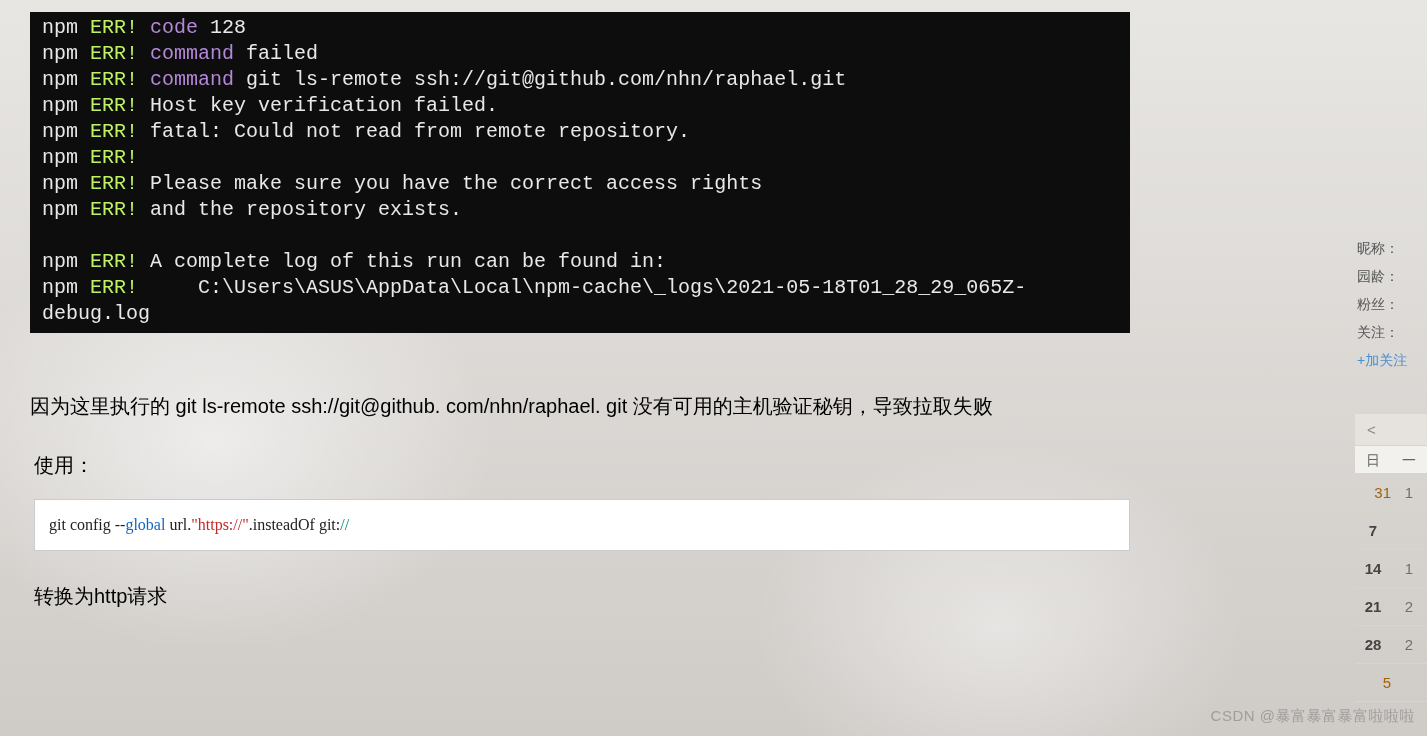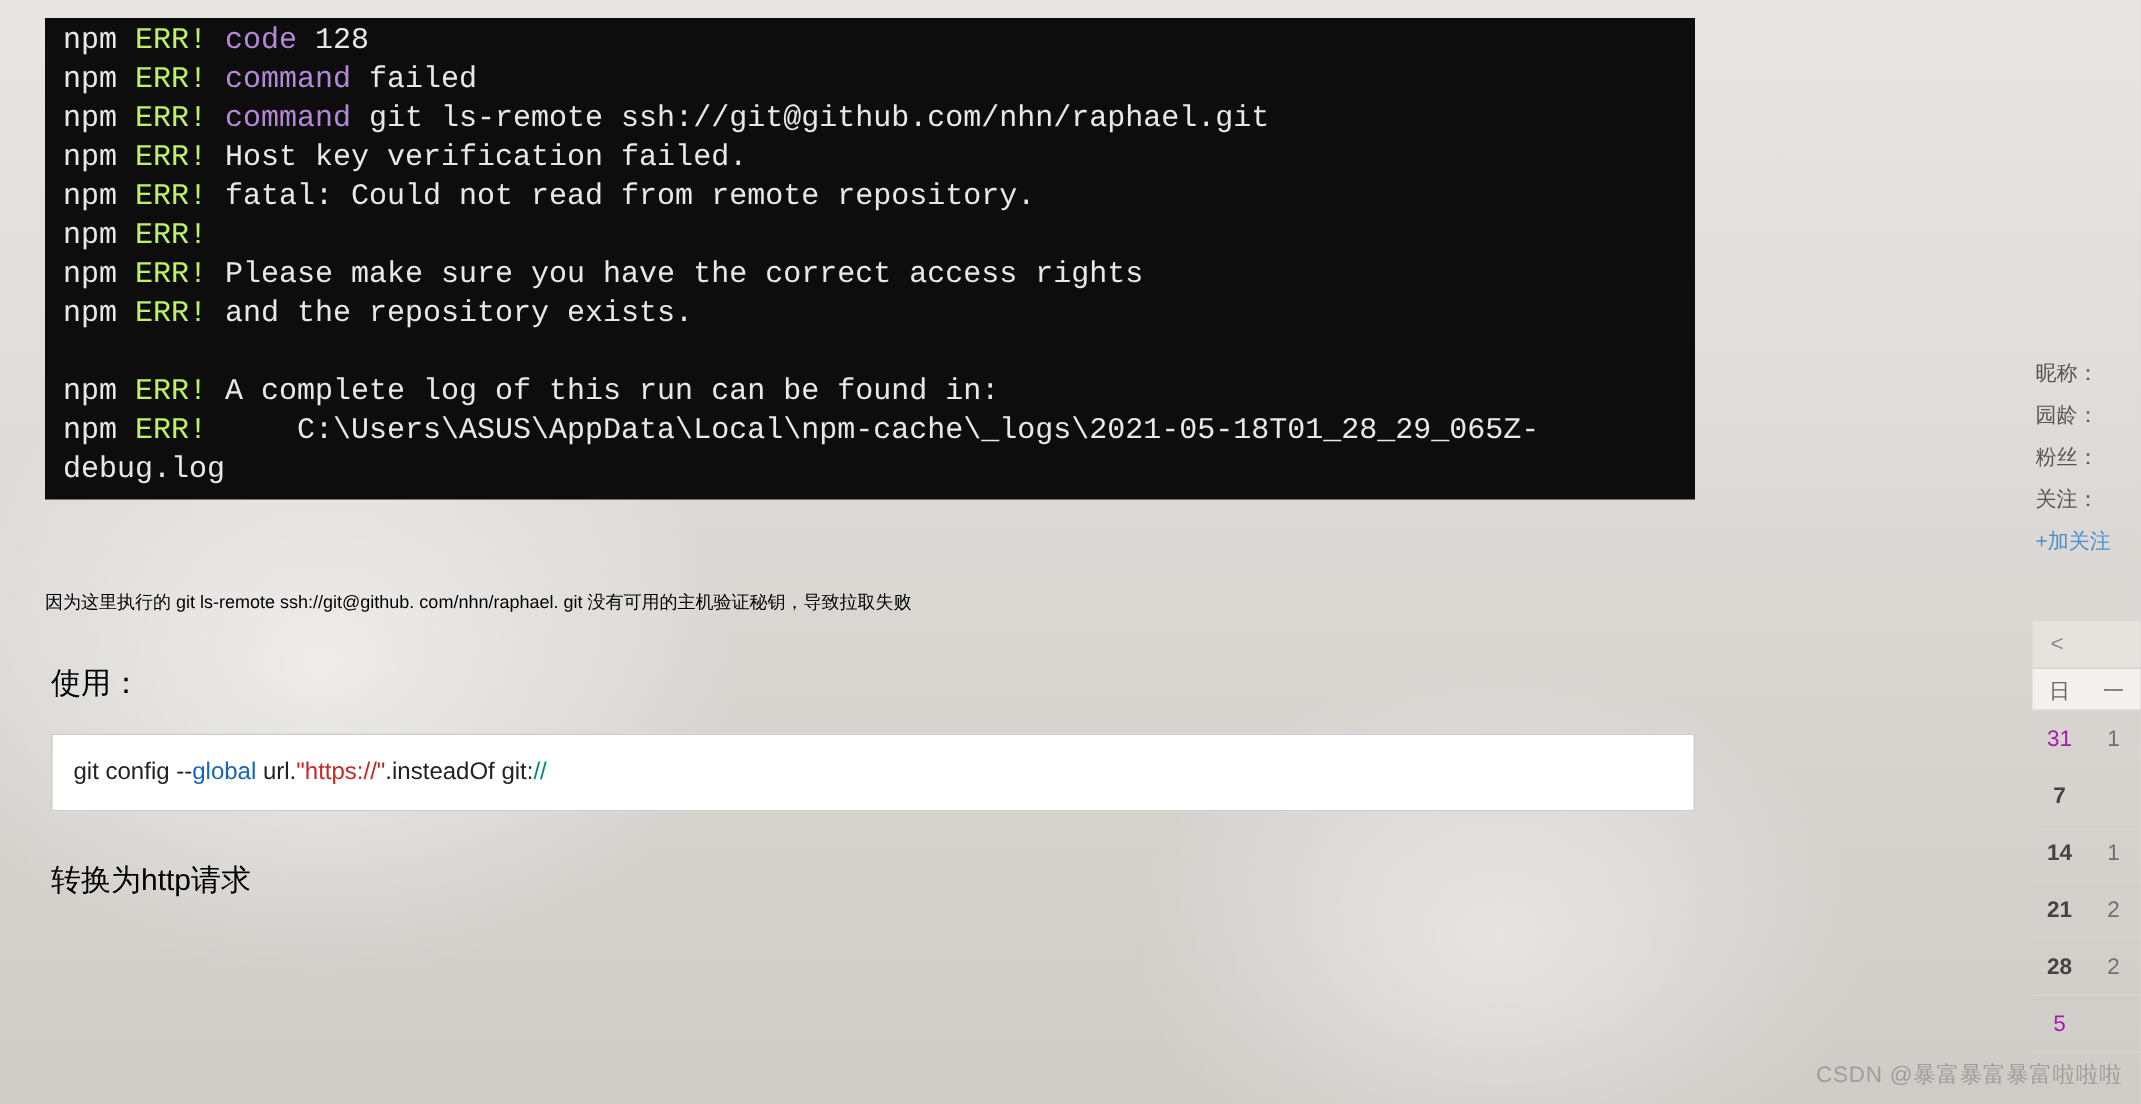--- a/index.html
+++ b/index.html
@@ -32,30 +32,30 @@
     font-size: 20px;
     line-height: 26px;
     padding: 3px 12px 6px 12px;
     white-space: pre-wrap;
   }
   .npm { color: #e8e8e8; }
   .err { color: #bef264; }
   .cmd { color: #b488d8; }
   .para {
     margin: 60px 0 20px 0;
-    font-size: 12px;
+    font-size: 20px;
     color: #000;
   }
   .para2 { margin: 32px 0 20px 4px; font-size: 20px; color:#000; }
   .para3 { margin: 32px 0 0 4px; font-size: 20px; color:#000; }
   .code-block {
     background: #fff;
     border: 1px solid #ccc;
     padding: 16px 14px;
-    font-family: Liberation Sans, sans-serif;
+    font-family: Liberation Serif, serif;
     font-size: 16px;
     color: #222;
     margin: 0 0 0 4px;
   }
   .kw-blue { color: #1565c0; }
   .kw-red { color: #c62828; }
   .kw-teal { color: #00897b; }
 
   .sidebar {
     position: absolute;
@@ -104,21 +104,21 @@
     display: flex;
     border-bottom: 1px solid #d8d4d0;
   }
   .cal-row span {
     flex: 1;
     text-align: center;
     line-height: 38px;
     font-size: 15px;
     color: #707070;
   }
-  .cal-row .dim { color: #a21caf; }
+  .cal-row .dim { color: #a16207; text-align: right; }
   .cal-row .bold { color: #444; font-weight: 600; }
 
   .watermark {
     position: absolute;
     right: 12px;
     bottom: 10px;
     color: rgba(120,120,120,0.55);
     font-size: 15px;
     letter-spacing: 0.5px;
   }

